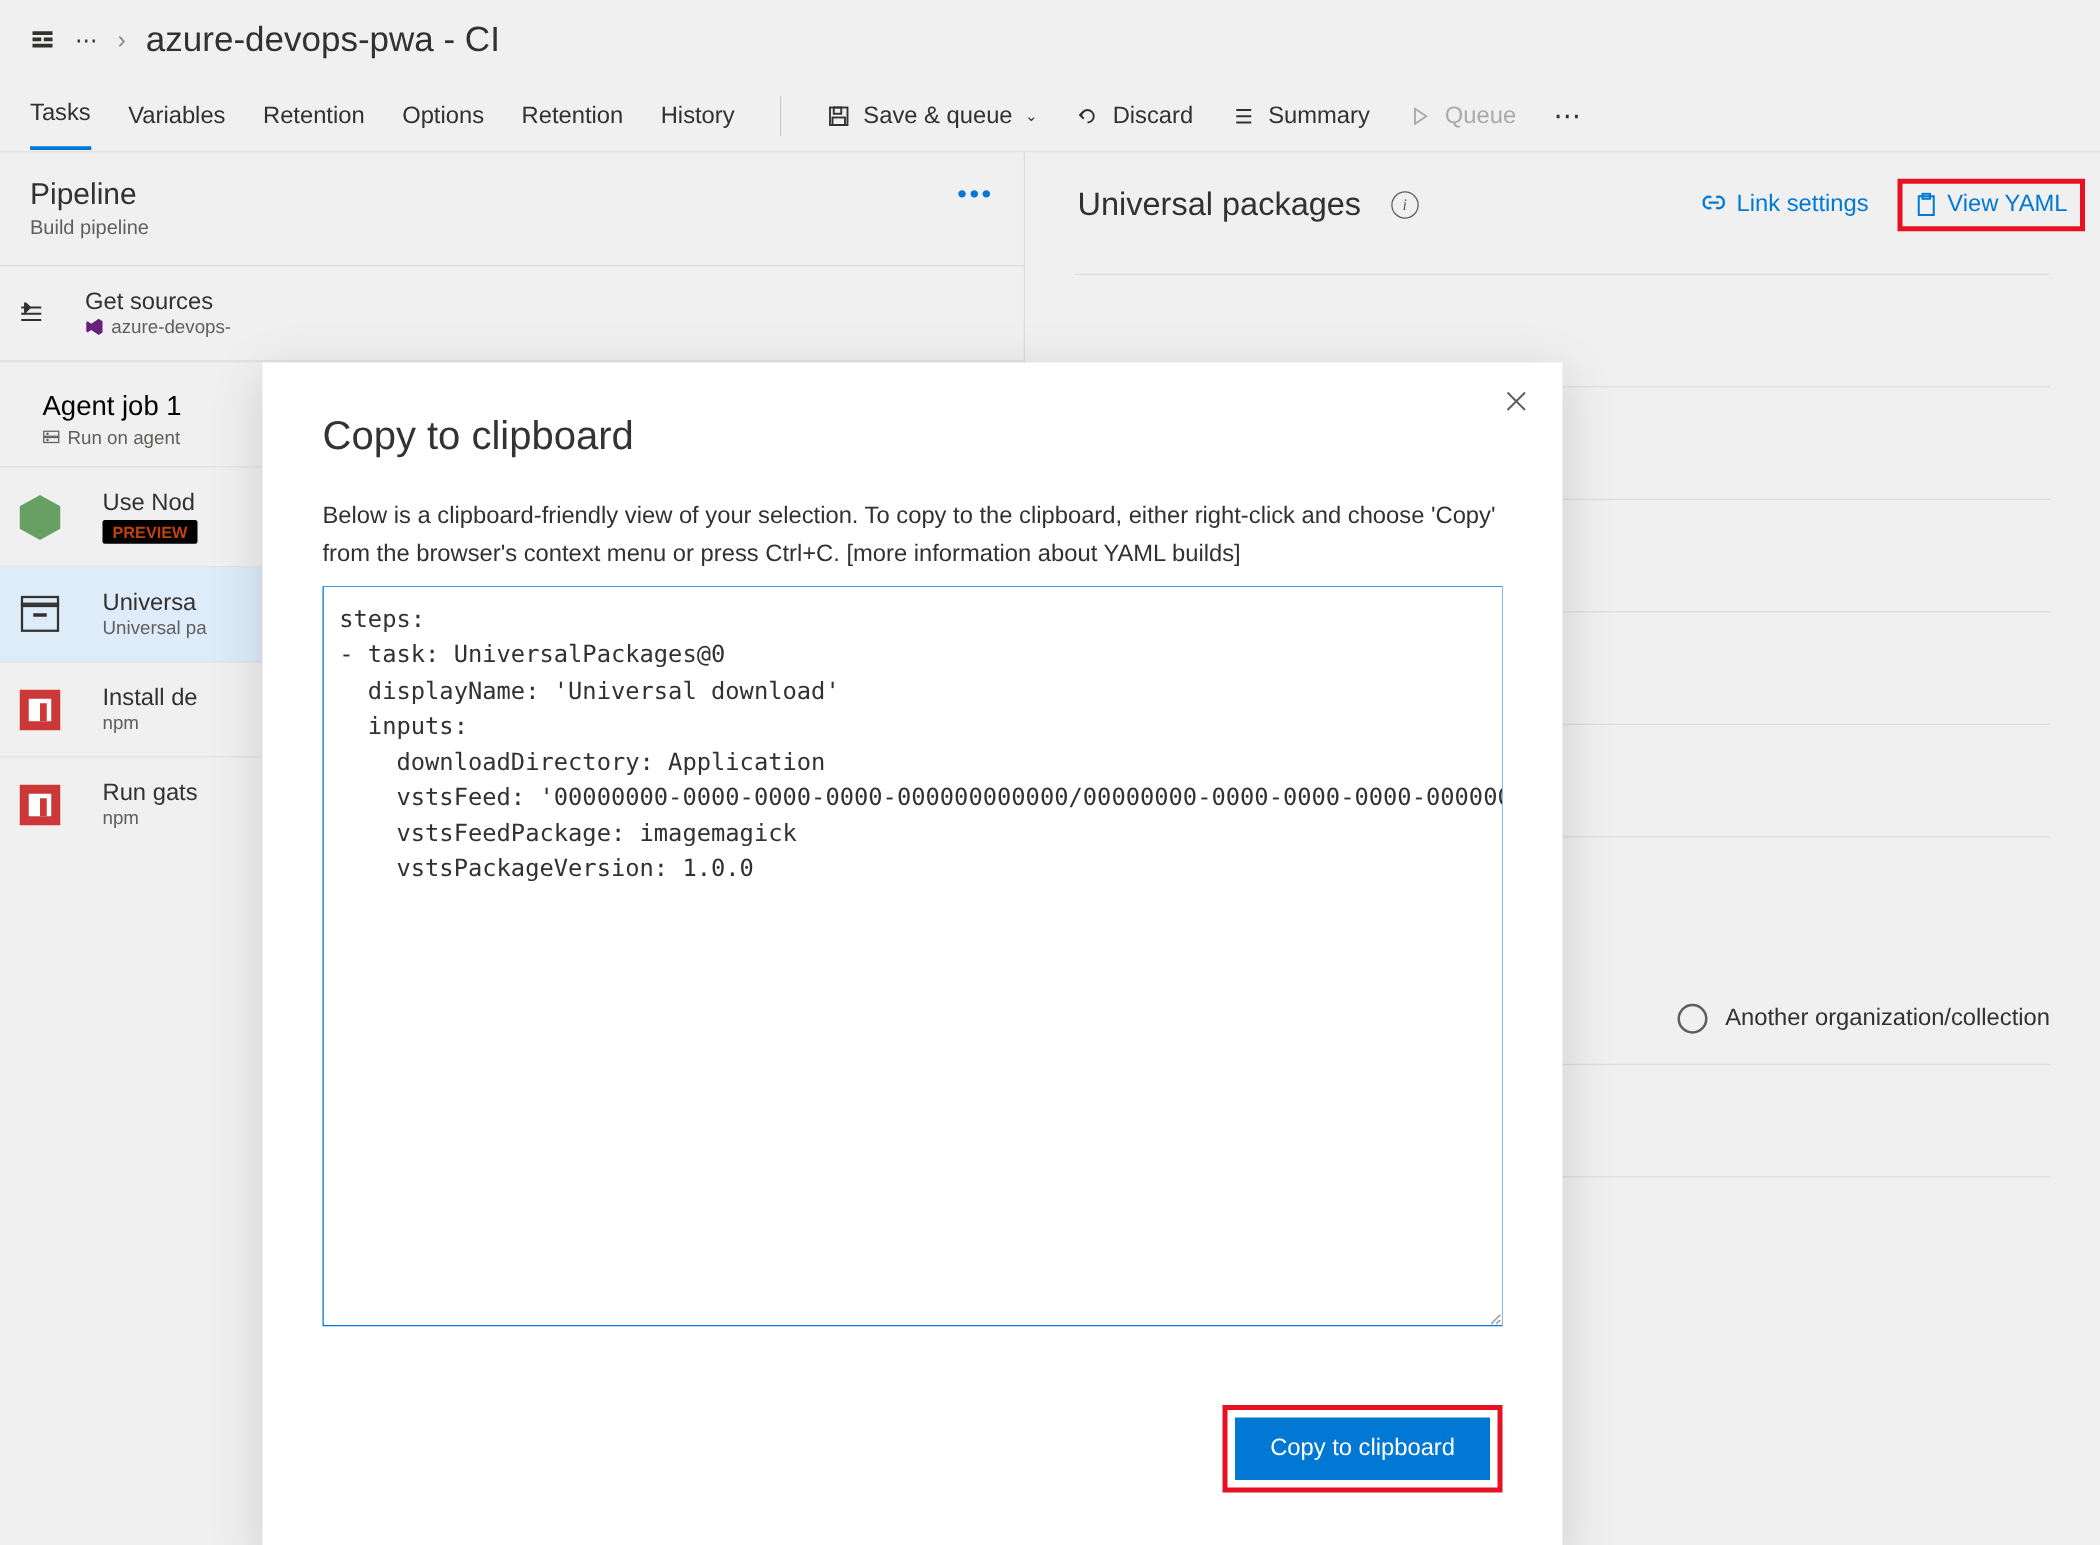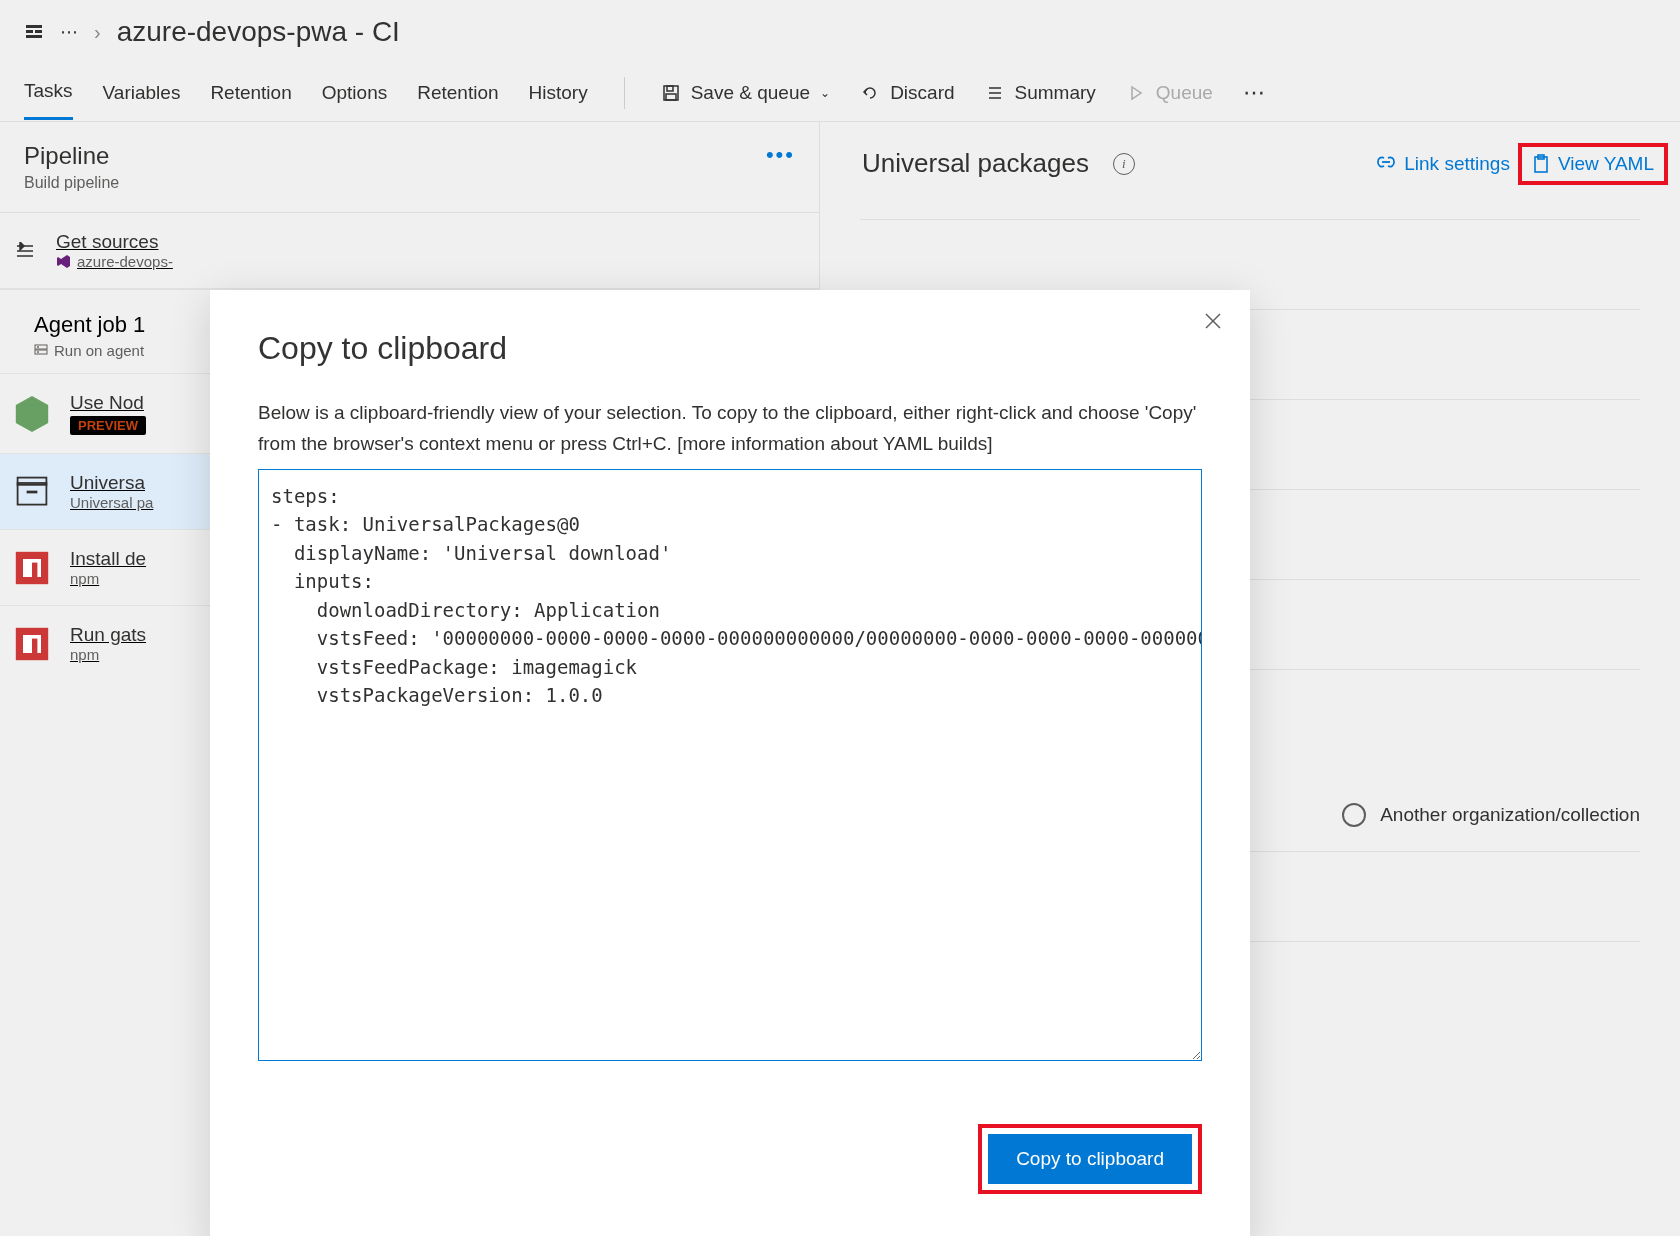--- a/index.html
+++ b/index.html
@@ -102,24 +102,23 @@
       font-size: 16px;
       color: #605e5c;
       margin-top: 4px;
     }
     .more-dots { color: #0078d4; font-size: 22px; letter-spacing: 2px; cursor: pointer; }
 
     
     .tree-item {
       display: flex;
       align-items: center;
-      gap: 20px;
+      gap: 32px;
       padding: 18px 24px 18px 14px;
       border-bottom: 1px solid #e1e1e1;
-      text-decoration: underline;
     }
     .tree-item.selected {
       background: #deecf9;
     }
     .tree-icon {
       width: 36px;
       height: 36px;
       display: flex;
       align-items: center;
       justify-content: center;
@@ -163,21 +162,21 @@
     }
     .right-title { font-size: 26px; color: #323130; font-weight: 400; }
     .info-icon { 
       width: 22px; height: 22px; border: 1.5px solid #605e5c; border-radius: 50%;
       display: inline-flex; align-items: center; justify-content: center;
       font-size: 13px; color: #605e5c; font-style: italic; font-family: Georgia, serif;
     }
     .right-links {
       display: flex;
       align-items: center;
-      gap: 22px;
+      gap: 37px;
     }
     .link-btn {
       display: flex;
       align-items: center;
       gap: 8px;
       color: #0078d4;
       font-size: 19px;
       cursor: pointer;
     }
     .view-yaml-highlight {

